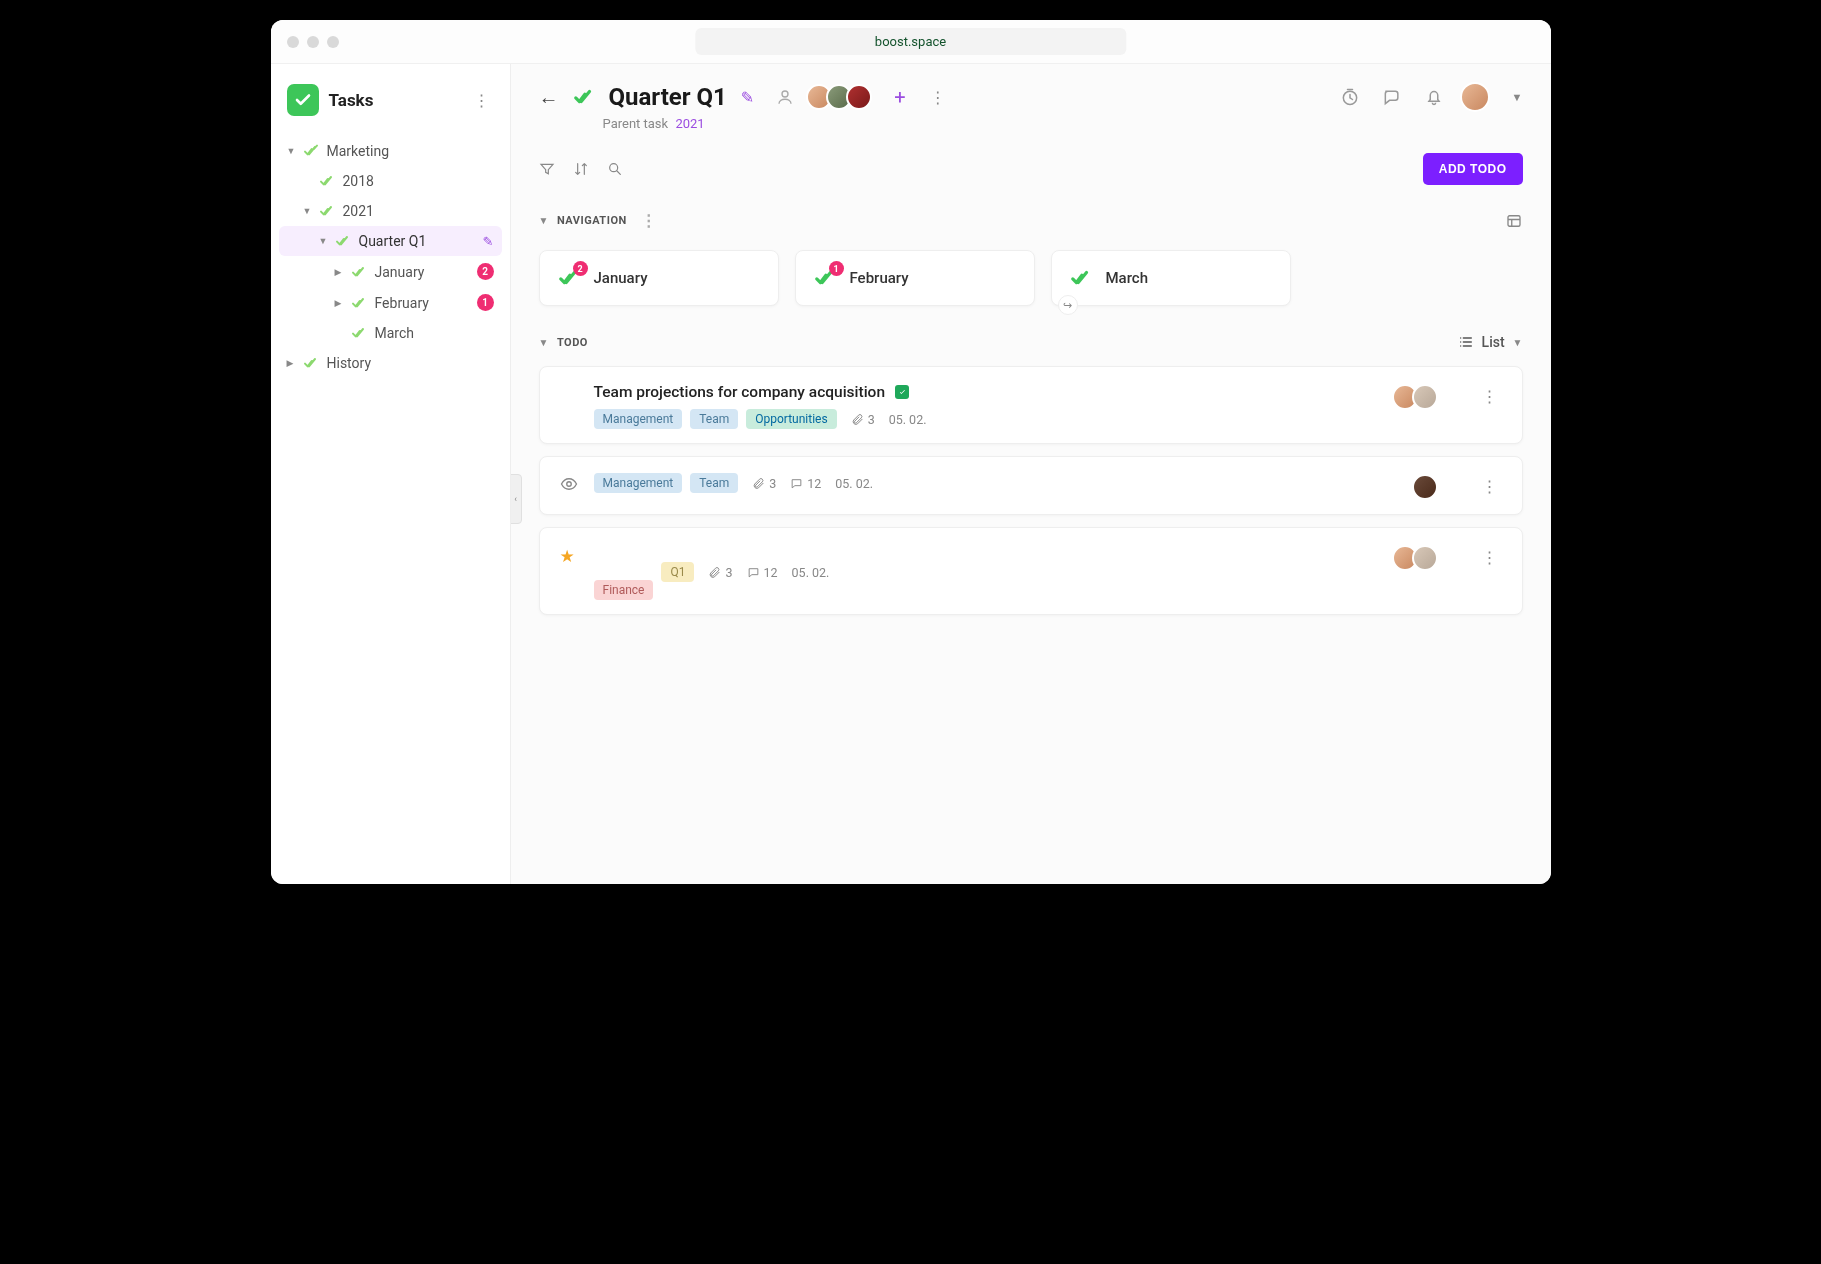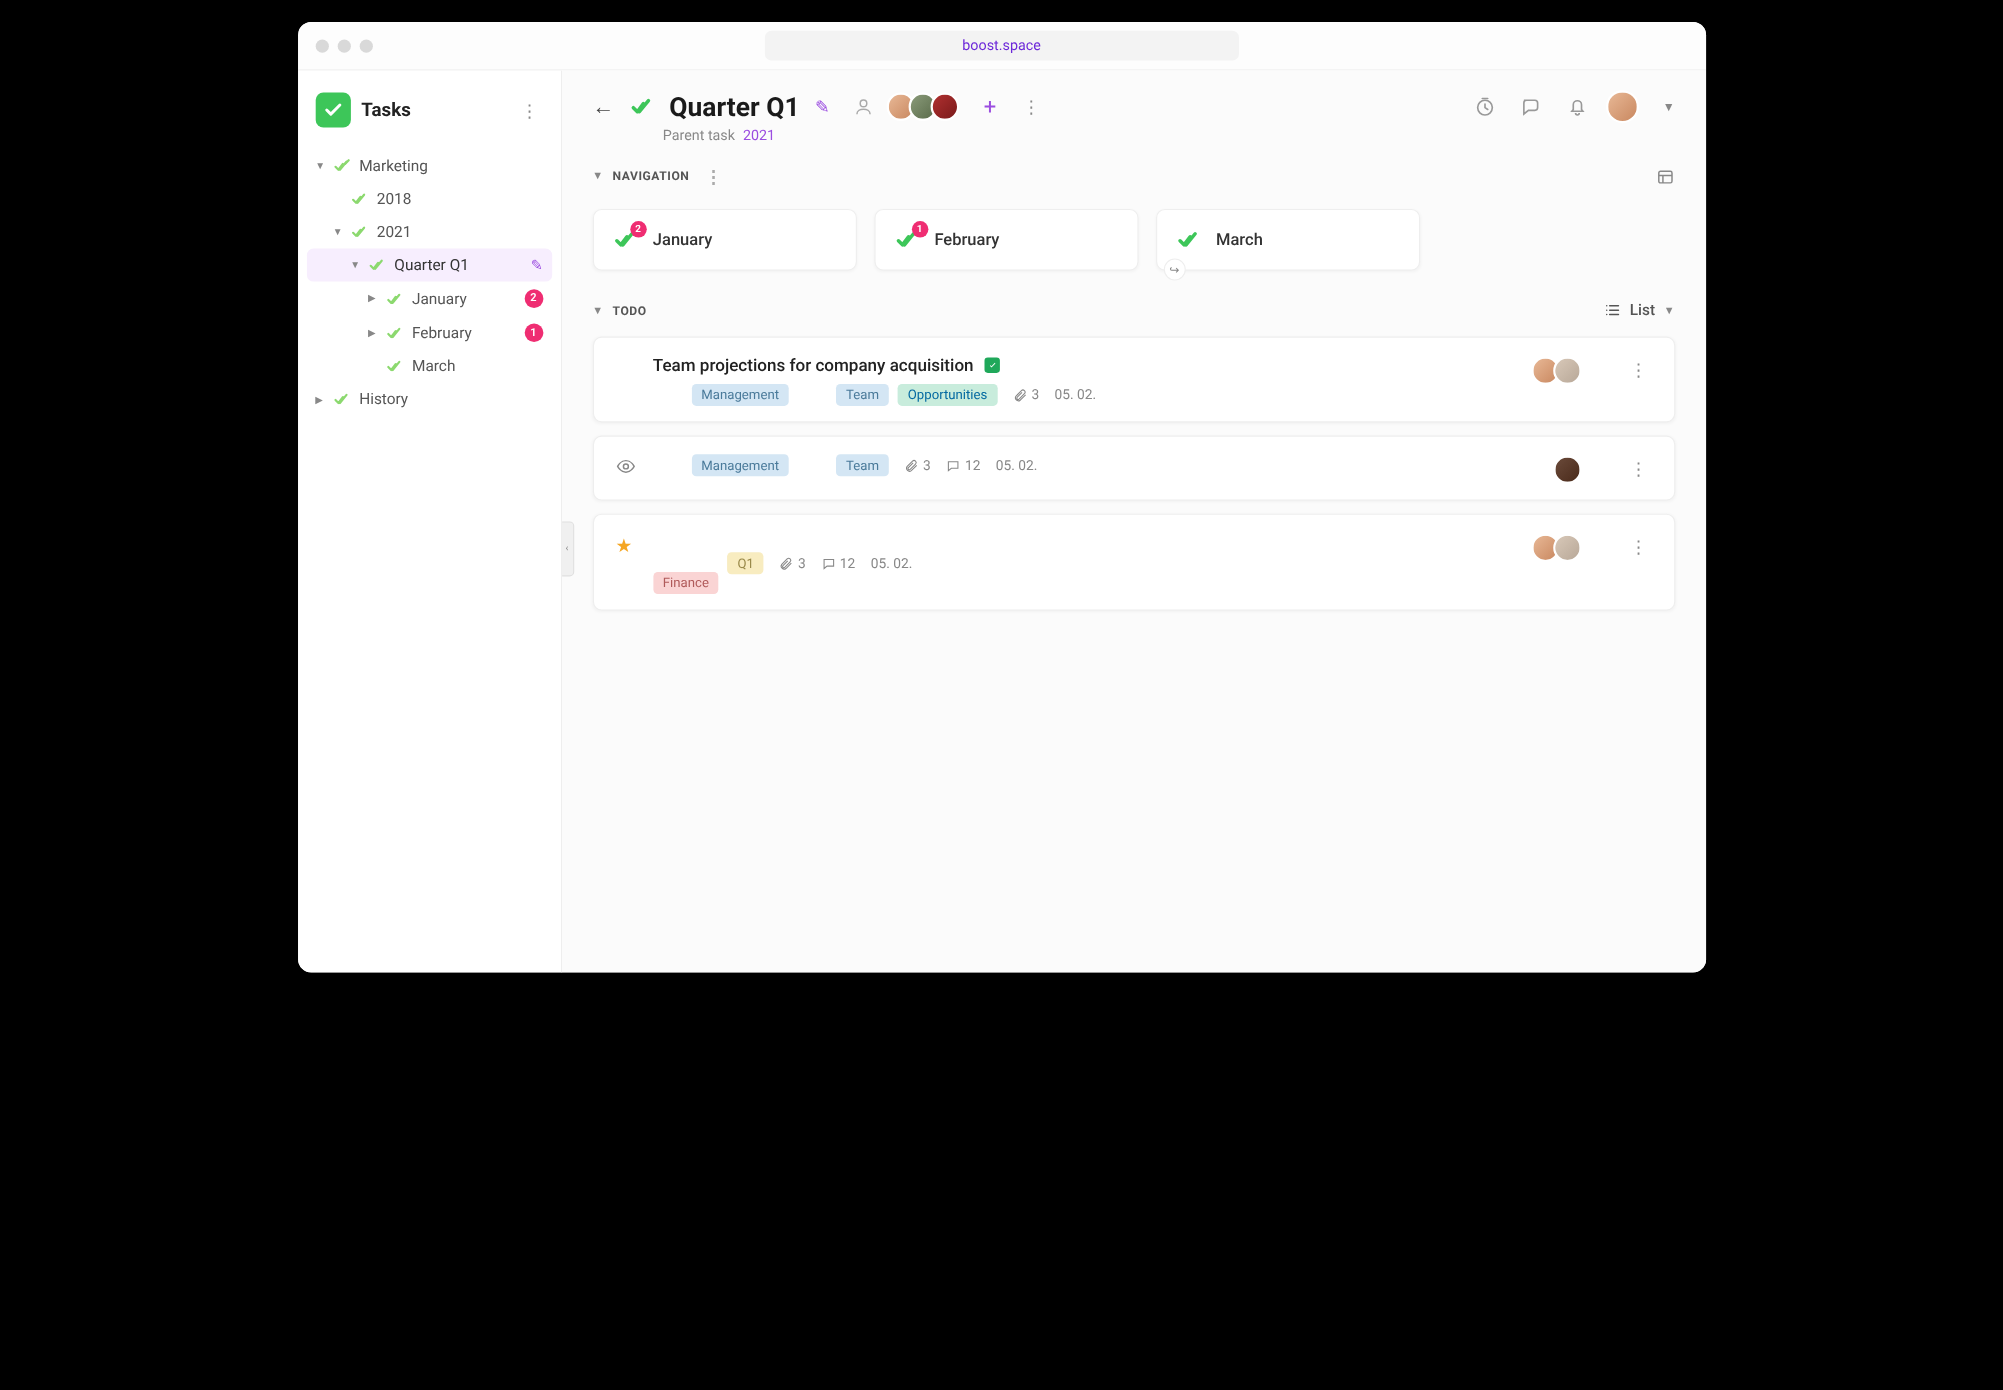--- a/index.html
+++ b/index.html
@@ -1,21 +1,21 @@
 <!DOCTYPE html>
 <html><head>
 <meta charset="utf-8">
 <style>
 * { box-sizing: border-box; margin: 0; padding: 0; }
 body { font-family: -apple-system, BlinkMacSystemFont, "Segoe UI", Roboto, sans-serif; background: #000; display: flex; justify-content: center; align-items: flex-start; padding: 20px; }
 .window { width: 1280px; background: #fff; border-radius: 12px; overflow: hidden; box-shadow: 0 20px 60px rgba(0,0,0,0.3); }
 .titlebar { height: 44px; background: #fdfdfd; display: flex; align-items: center; padding: 0 16px; border-bottom: 1px solid #f0f0f0; position: relative; }
 .traffic-lights { display: flex; gap: 8px; }
 .traffic-light { width: 12px; height: 12px; border-radius: 50%; background: #d9d9d9; }
-.url-bar { position: absolute; left: 50%; transform: translateX(-50%); background: #f3f3f3; padding: 6px 180px; border-radius: 6px; font-size: 13px; color: #6d28d9; }
+.url-bar { position: absolute; left: 50%; transform: translateX(-50%); background: #f3f3f3; padding: 6px 180px; border-radius: 6px; font-size: 13px; color: #14532d; }
 .app { display: flex; height: 820px; }
 .sidebar { width: 240px; border-right: 1px solid #eee; padding: 16px 0; background: #fff; }
 .sidebar-header { display: flex; align-items: center; padding: 4px 16px 16px 16px; }
 .app-icon { width: 32px; height: 32px; background: #3dc659; border-radius: 7px; display: flex; align-items: center; justify-content: center; margin-right: 10px; }
 .app-title { font-size: 17px; font-weight: 700; color: #222; flex: 1; }
 .dots-v { color: #888; cursor: pointer; font-size: 16px; padding: 4px; }
 .tree { padding: 4px 8px; }
 .tree-item { display: flex; align-items: center; padding: 7px 8px; border-radius: 6px; font-size: 14px; color: #555; cursor: pointer; position: relative; }
 .tree-item.active { background: #f7eefe; color: #333; }
 .tree-item .caret { width: 12px; font-size: 9px; color: #888; margin-right: 4px; }
@@ -63,21 +63,21 @@
 .nav-card .redo { position: absolute; left: 6px; bottom: -10px; background: #fff; border: 1px solid #eee; border-radius: 50%; width: 20px; height: 20px; display: flex; align-items: center; justify-content: center; font-size: 11px; color: #888; }
 .todo-wrap { padding: 8px 28px; }
 .todo-card { background: #fff; border: 1px solid #eee; border-radius: 8px; padding: 16px 20px 14px 54px; margin-bottom: 12px; position: relative; box-shadow: 0 1px 3px rgba(0,0,0,0.04); display: flex; align-items: flex-start; }
 .todo-left-icon { position: absolute; left: 20px; top: 18px; color: #888; }
 .todo-body { flex: 1; }
 .todo-title-row { display: flex; align-items: center; gap: 10px; margin-bottom: 8px; }
 .todo-title { font-size: 15.5px; color: #222; font-weight: 500; }
 .shield { width: 14px; height: 14px; background: #1fa85a; border-radius: 3px; display: inline-flex; align-items: center; justify-content: center; }
 .tags { display: flex; gap: 8px; align-items: center; flex-wrap: wrap; }
 .tag { font-size: 12px; padding: 3px 9px; border-radius: 4px; }
-.tag-blue { background: #d4e6f4; color: #4a7a9a; margin-left: 35px; }
+.tag-blue { background: #d4e6f4; color: #4a7a9a; }
 .tag-teal { background: #c8ecdc; color: #0369a1; }
 .tag-red { background: #fad4d4; color: #b05a5a; margin-top: 36px; }
 .tag-yellow { background: #f8ecc0; color: #9a8a4a; }
 .meta { font-size: 12.5px; color: #888; display: inline-flex; align-items: center; gap: 4px; margin-left: 6px; }
 .todo-right { display: flex; align-items: center; gap: 10px; }
 .todo-avatars { display: flex; }
 .todo-avatars .avatar { width: 26px; height: 26px; }
 .star { color: #f5a623; font-size: 17px; }
 .list-icon-btn { color: #aaa; cursor: pointer; }
 .collapse-handle { position: absolute; left: -1px; top: 50%; width: 12px; height: 50px; background: #f0f0f0; border: 1px solid #e0e0e0; border-radius: 0 4px 4px 0; display: flex; align-items: center; justify-content: center; font-size: 9px; color: #888; cursor: pointer; }
@@ -240,20 +240,39 @@
             <div class="avatar av1 user-avatar"></div>
             <span style="font-size:11px;color:#888">▼</span>
           </div>
         </div>
         <div class="breadcrumb">
           <span>Parent task</span>
           <a href="#">2021</a>
         </div>
       </div>
 
+      <div class="toolbar">
+        <span class="tool-btn">
+            <svg width="16" height="16" viewBox="0 0 24 24">
+              <path d="M3 5h18l-7 8v6l-4-2v-4L3 5z" fill="none" stroke="#888" stroke-width="1.8"></path>
+            </svg>
+          </span>
+        <span class="tool-btn">
+            <svg width="16" height="16" viewBox="0 0 24 24">
+              <path d="M7 4v16m0 0l-3-3m3 3l3-3M17 20V4m0 0l-3 3m3-3l3 3" fill="none" stroke="#888" stroke-width="1.8" stroke-linecap="round"></path>
+            </svg>
+          </span>
+        <span class="tool-btn">
+            <svg width="16" height="16" viewBox="0 0 24 24">
+              <circle cx="10" cy="10" r="6" fill="none" stroke="#888" stroke-width="1.8"></circle>
+              <path d="M15 15l5 5" stroke="#888" stroke-width="1.8" stroke-linecap="round"></path>
+            </svg>
+          </span>
+        <button class="add-todo-btn">ADD TODO</button>
+      </div>
 
       <div class="section-head">
         <span class="caret2">▼</span>
         <span>NAVIGATION</span>
         <span class="dots dots-v">⋮</span>
         <div class="right">
           <span class="list-icon-btn">
               <svg width="18" height="18" viewBox="0 0 24 24">
                 <rect x="4" y="5" width="16" height="14" rx="2" fill="none" stroke="#888" stroke-width="1.8"></rect>
                 <path d="M4 10h16M9 10v9" stroke="#888" stroke-width="1.8"></path>

